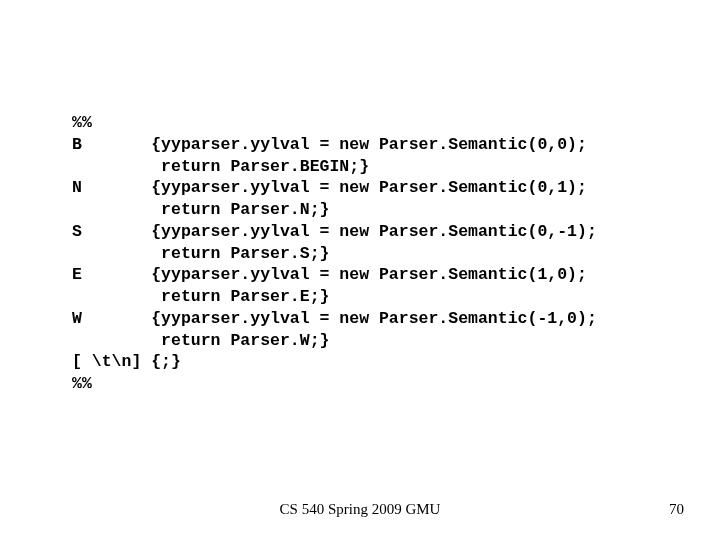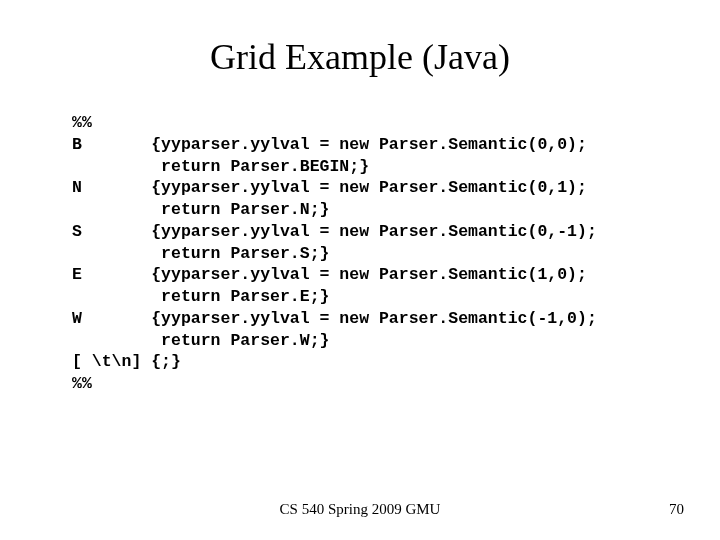--- a/index.html
+++ b/index.html
@@ -50,21 +50,20 @@
     bottom: 22px;
     right: 36px;
     font-size: 15px;
     text-align: center;
   }
 </style>
 </head>
 <body>
 
 <div class="slide">
-  <div class="title">Grid Example (Java)</div>
   <div class="code-block">%%
 B       {yyparser.yylval = new Parser.Semantic(0,0);
          return Parser.BEGIN;}
 N       {yyparser.yylval = new Parser.Semantic(0,1);
          return Parser.N;}
 S       {yyparser.yylval = new Parser.Semantic(0,-1);
          return Parser.S;}
 E       {yyparser.yylval = new Parser.Semantic(1,0);
          return Parser.E;}
 W       {yyparser.yylval = new Parser.Semantic(-1,0);

